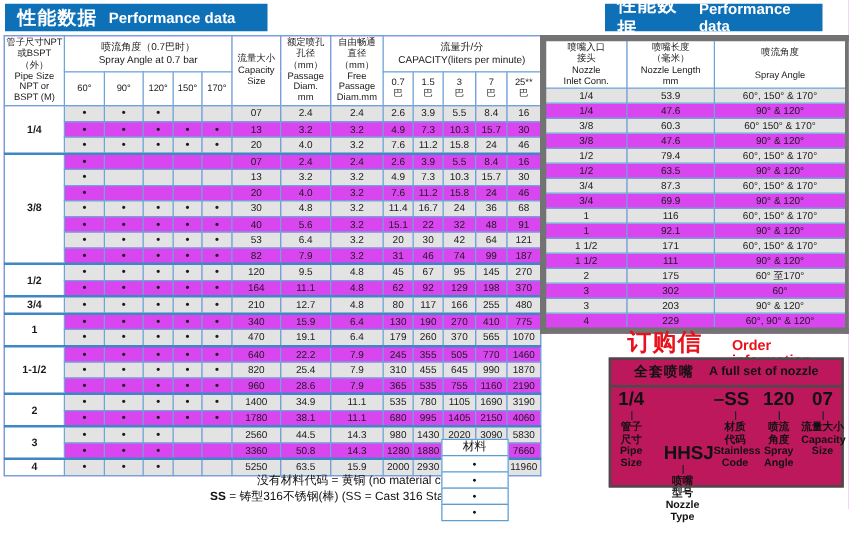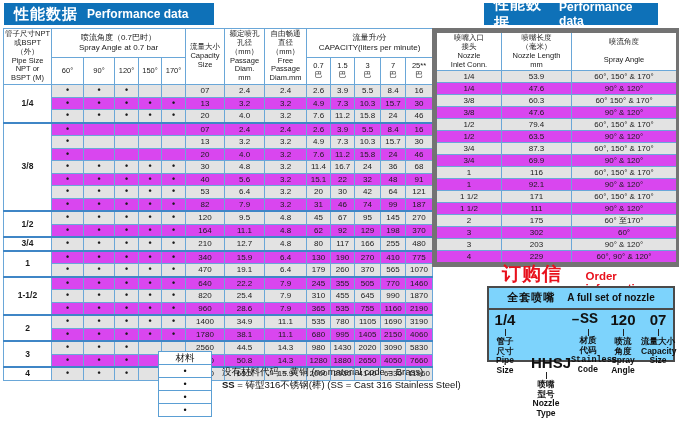--- a/index.html
+++ b/index.html
@@ -28,35 +28,35 @@
   th.hg{font-size:8px;}
   td{font-size:8px;text-align:center;height:11.5px;line-height:11px;color:#1a1a1a;vertical-align:middle;}
   .rtable td{height:11px;}
   tr.alt td{background:#e3e3e3;}
   tr.alt td.pipe, td.pipe{background:#ffffff;}
   tr.gs td{border-top:2px solid #3f86c6;}
   td.pipe{font-weight:bold;font-size:8.5px;}
   td.dot{font-size:9px;font-weight:bold;}
   
   .material{position:absolute;left:158px;top:352px;}
-  .mat-row{display:flex;align-items:flex-end;height:14px;margin-top:-1px;}
+  .mat-row{display:flex;align-items:flex-end;height:14px;margin-top:-1px;flex-direction:column;}
   .mat-box{
     width:54px;border:1px solid #5b9fd4;background:#fff;text-align:center;
     font-size:9px;line-height:12px;box-sizing:border-box;flex:none;
   }
   .mat-box.hd{font-size:9.5px;}
   .mat-text{padding-left:10px;font-size:9.5px;line-height:13px;white-space:nowrap;color:#111;}
   .mat-text.hd{font-weight:bold;}
   
   .order-title{position:absolute;left:502px;top:261px;display:flex;align-items:baseline;gap:7px;color:#e8111c;}
   .order-title .o-zh{font-size:19px;font-weight:bold;letter-spacing:1px;}
   .order-title .o-en{font-size:11.5px;font-weight:bold;}
   .order-box{
-    position:absolute;left:487px;top:286px;width:188px;height:76px;
-    border:2px solid #4a4a4a;background:#7dd3fc;box-sizing:border-box;
+    position:absolute;left:487px;top:286px;width:188px;height:104px;
+    border:2px solid #4a4a4a;background:#be185d;box-sizing:border-box;
   }
   .order-head{
     display:flex;justify-content:center;align-items:center;gap:12px;
     border-bottom:2px solid #4a4a4a;font-weight:bold;padding:2px 0 3px 0;
   }
   .order-head .s-zh{font-size:11px;letter-spacing:1px;}
   .order-head .s-en{font-size:10px;}
   .order-cols{display:flex;padding-top:1px;}
   .ocol{flex:none;text-align:center;}
   .ocode{font-size:15px;font-weight:bold;line-height:1.15;}
@@ -641,21 +641,21 @@
 Size</div>
       </div>
       <div class="ocol" style="width: 50px; margin-top: 43px;">
         <div class="ocode" style="text-align: right;">HHSJ</div>
         <div class="otick"></div>
         <div class="ozh">喷嘴
 型号</div>
         <div class="oen">Nozzle
 Type</div>
       </div>
-      <div class="ocol" style="width: 34px; font-family: Liberation Mono, monospace;">
+      <div class="ocol" style="width: 34px;">
         <div class="ocode" style="text-align: left;">–SS</div>
         <div class="otick"></div>
         <div class="ozh">材质
 代码</div>
         <div class="oen">Stainless
 Code</div>
       </div>
       <div class="ocol" style="width: 36px;">
         <div class="ocode">120</div>
         <div class="otick"></div>

